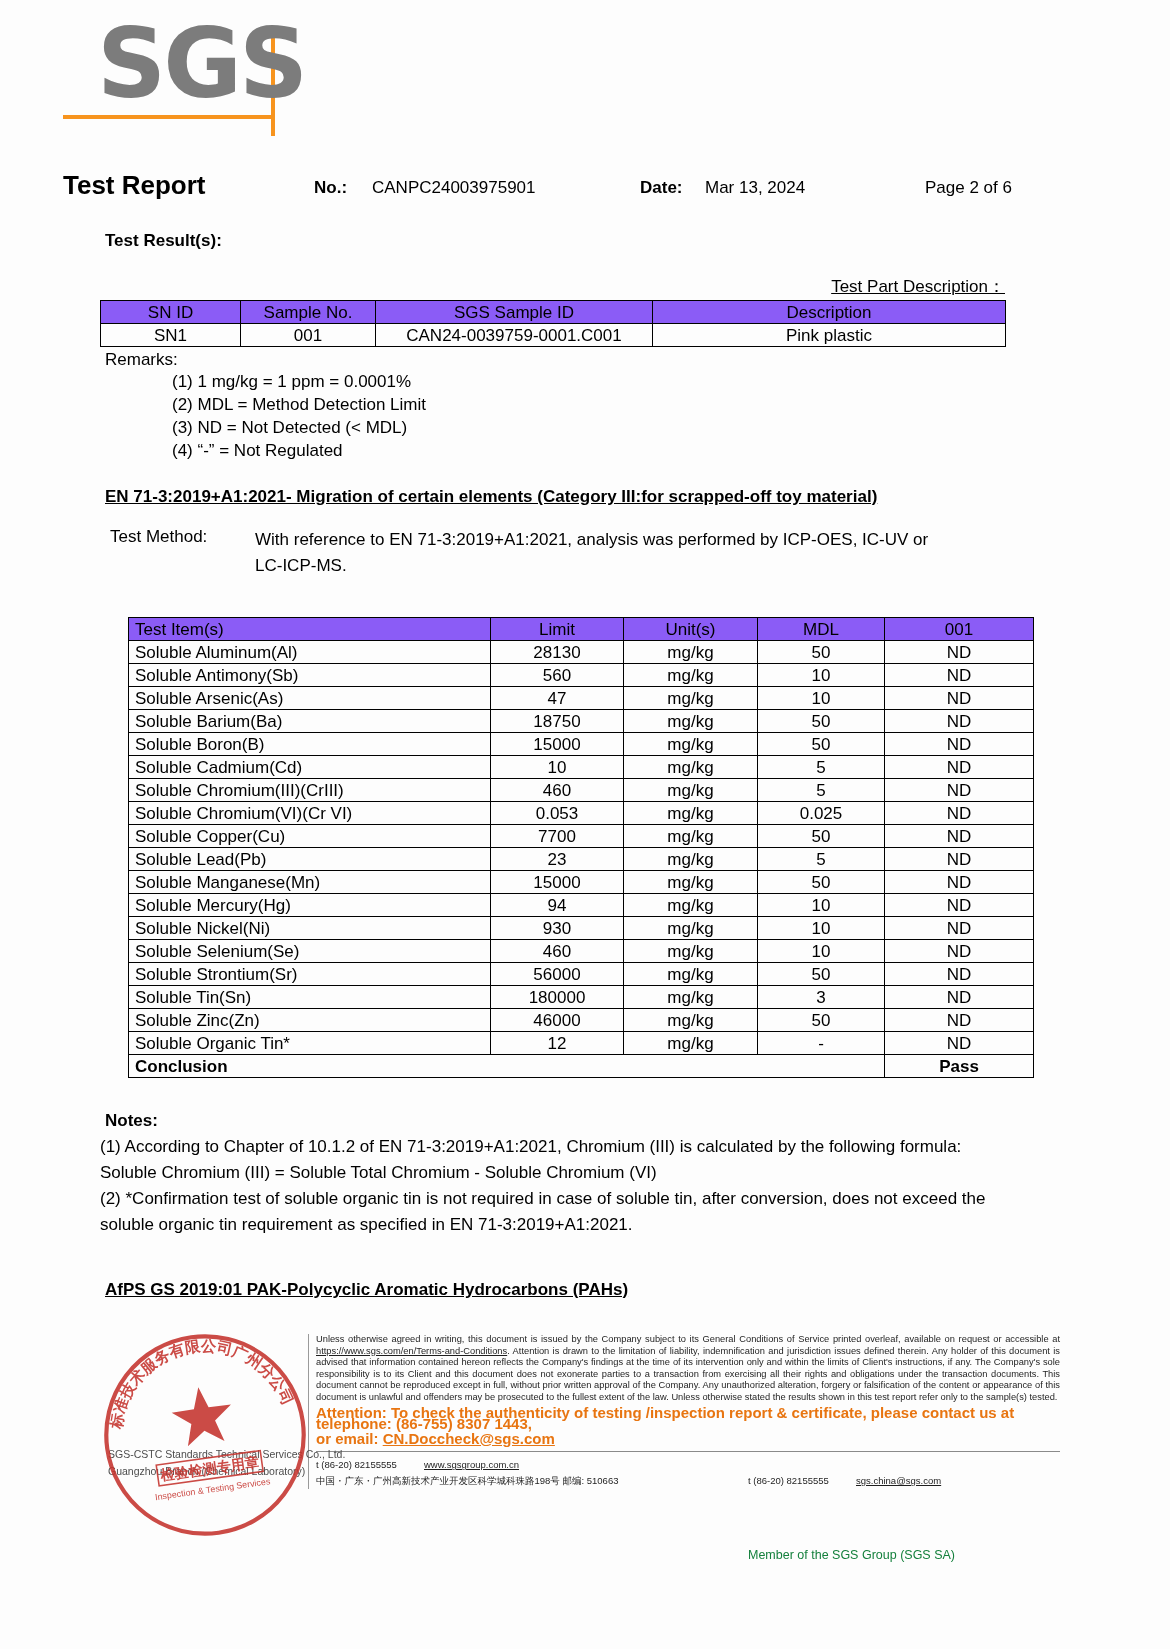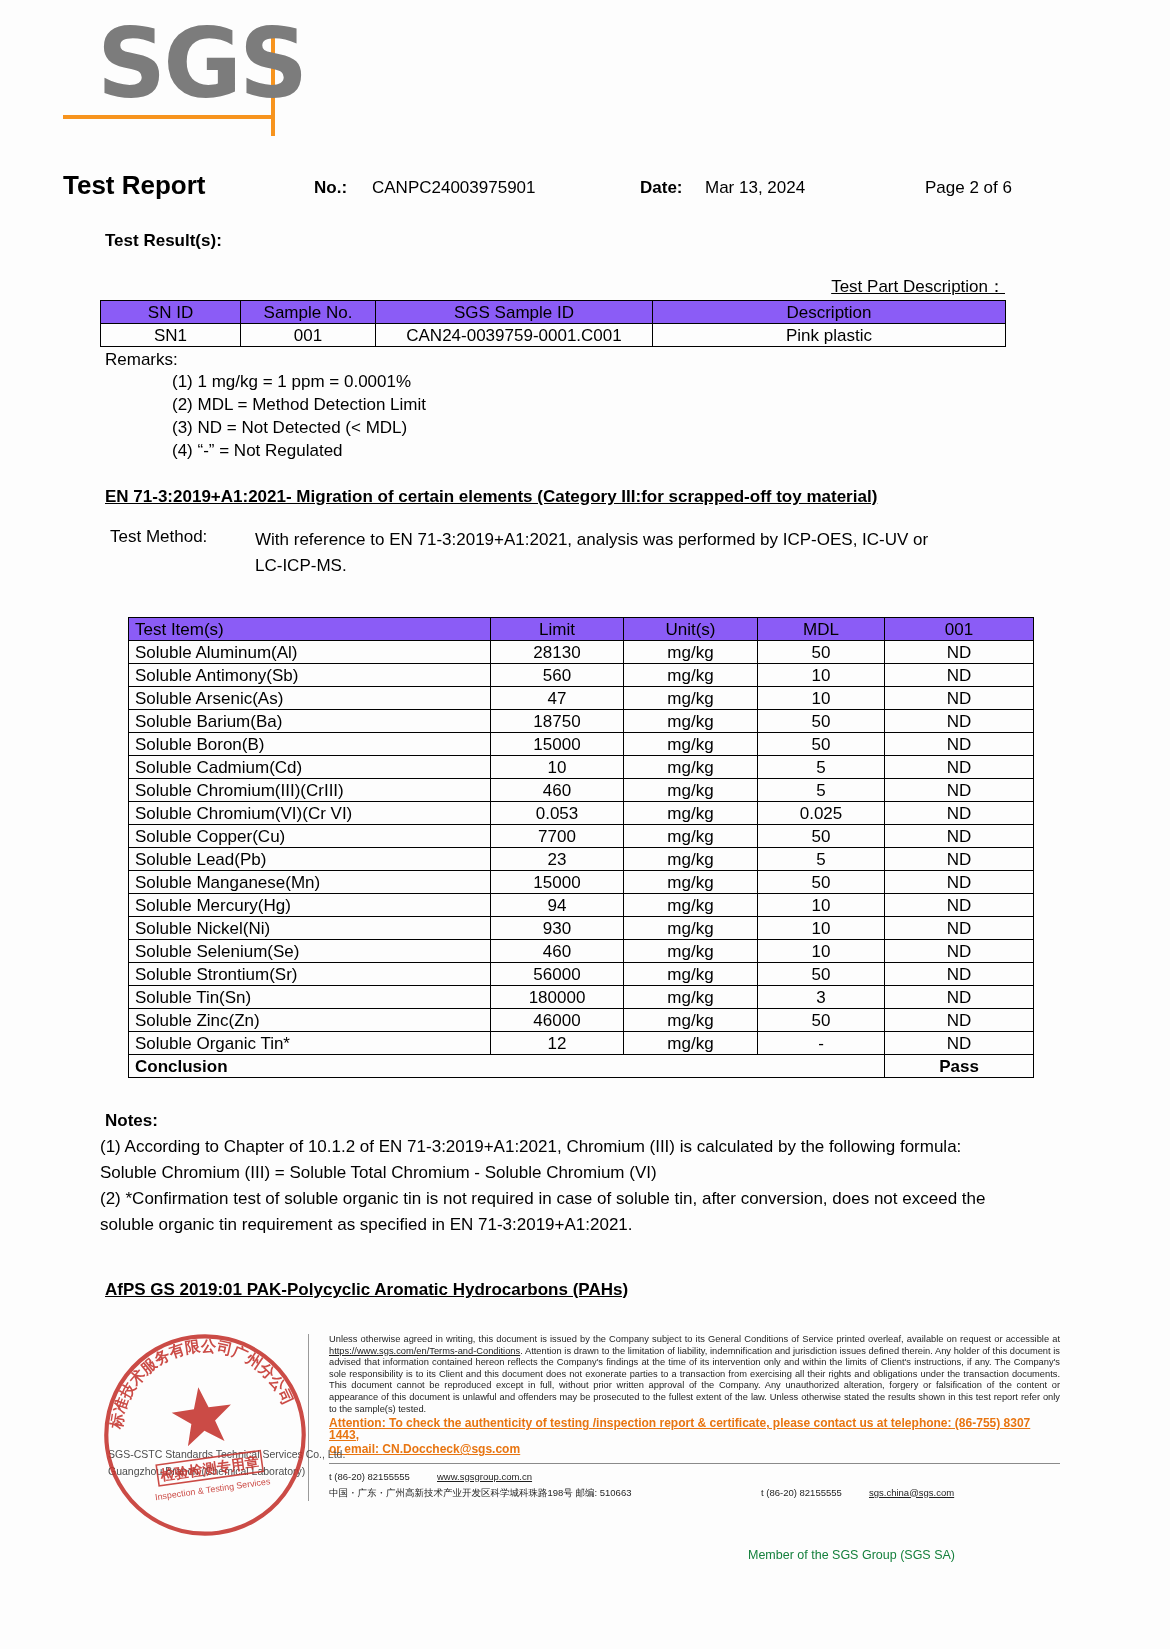--- a/index.html
+++ b/index.html
@@ -60,25 +60,25 @@
   .afps-heading { margin:42px 0 0 5px; font-weight:bold; text-decoration:underline; }
   
   .footer { position:absolute; top:1330px; left:0; width:1170px; height:319px; font-size:9.5px; }
   .stamp {
     position:absolute; left:100px; top:0px; width:210px; height:210px;
     opacity:0.88; transform:rotate(-8deg); z-index:2;
   }
   .company-lines { position:absolute; left:108px; top:116px; width:300px; z-index:1; color:#4d4d4d; font-size:10.5px; line-height:17px; }
   .footer-right {
     position:absolute; left:308px; top:4px; width:752px;
-    border-left:1px solid #9a9a9a; padding-left:20px;
+    border-left:1px solid #9a9a9a; padding-left:7px;
   }
   .legal { font-size:9.3px; line-height:11.6px; text-align:justify; color:#1e1e1e; margin:0; }
   .legal a, .link { color:inherit; text-decoration:underline; cursor:pointer; }
-  .attention { color:#e87511; font-weight:bold; font-size:12px; line-height:11.5px; margin:3px 0 0 0;text-decoration:underline; }
+  .attention { color:#e87511; font-weight:bold; font-size:15px; line-height:11.5px; margin:3px 0 0 0; }
   .attention .link { color:#e87511; }
   .addr-block { border-top:1px solid #8a8a8a; margin-top:7px; padding-top:5px; }
   .addr-row { display:flex; line-height:16px; color:#1e1e1e; }
   .addr { flex:0 0 432px; }
   .tel { flex:0 0 108px; }
   .web { flex:1; }
   .member { position:absolute; top:218px; left:748px; font-size:12.5px; color:#15803d; }
   .stamp text { font-family:"Liberation Sans", sans-serif; }
 </style>
 </head>

